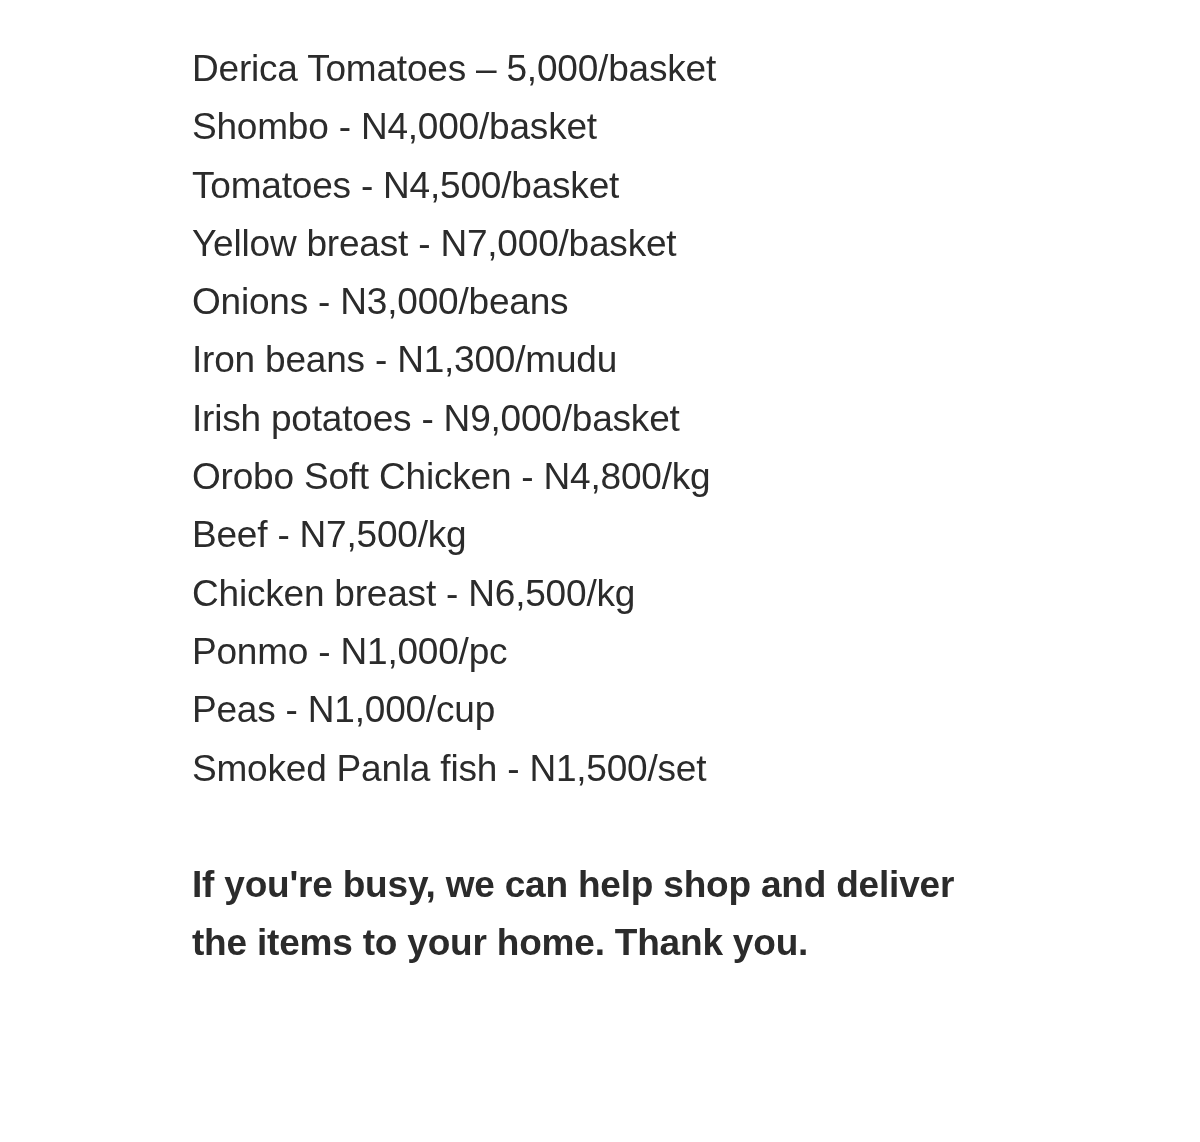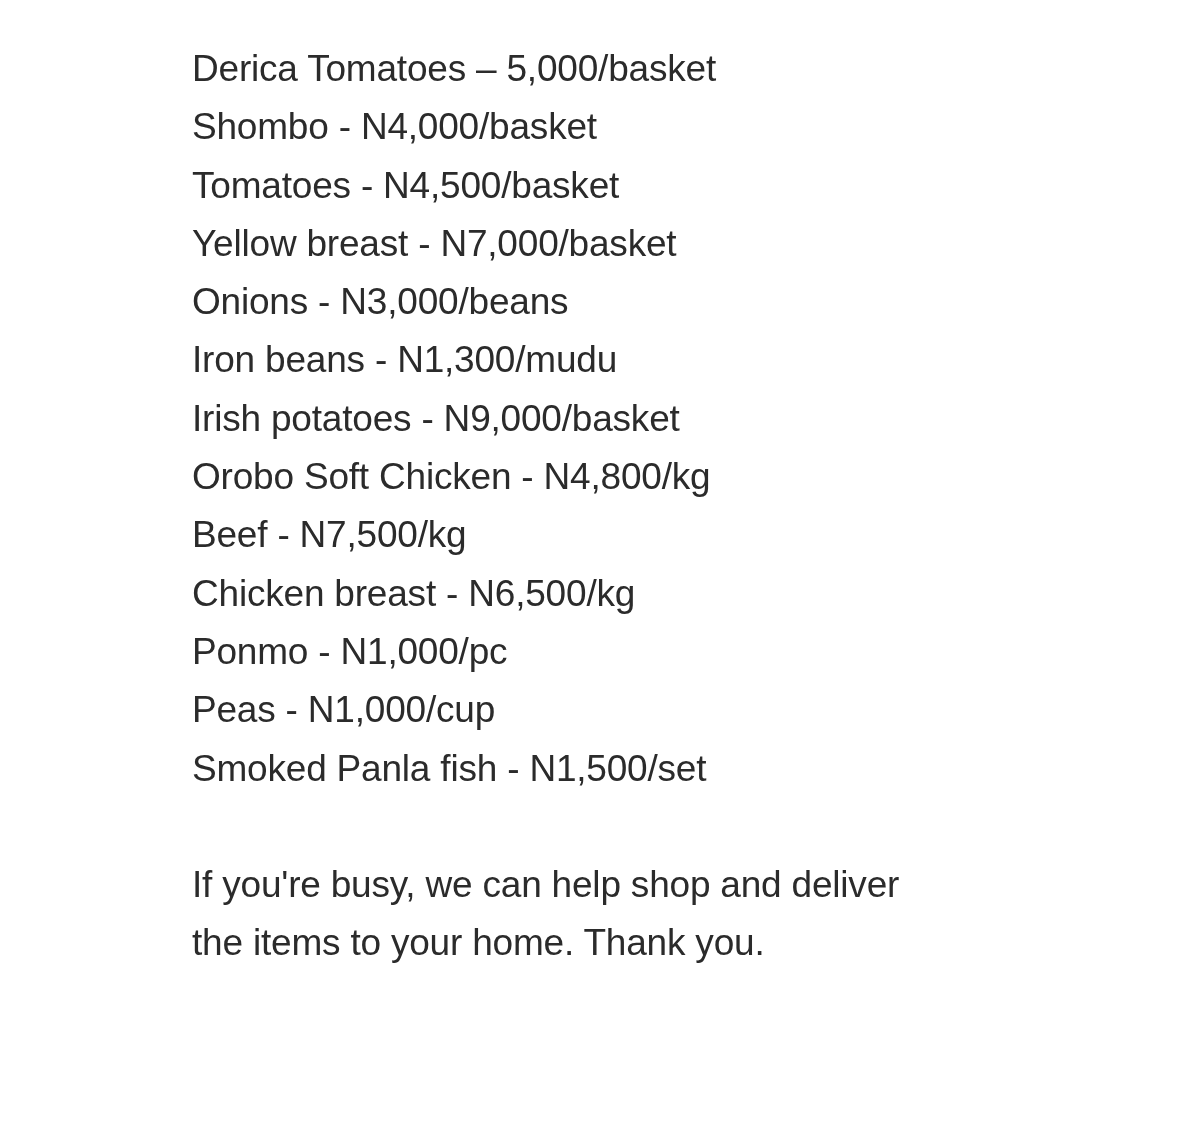--- a/index.html
+++ b/index.html
@@ -47,21 +47,21 @@
     padding: 0;
     max-width: 780px;
   }
 
   .closing-line {
     font-size: 37px;
     line-height: 58.3px;
     color: #2b2b2b;
     letter-spacing: -0.2px;
     white-space: nowrap;
-    font-weight: 400;
+    font-weight: 700;
   }
 </style>
 </head>
 <body>
 
 <div id="price-note">
 
   <div class="price-list">
     <div class="price-line">Derica Tomatoes – 5,000/basket</div>
     <div class="price-line">Shombo - N4,000/basket</div>

